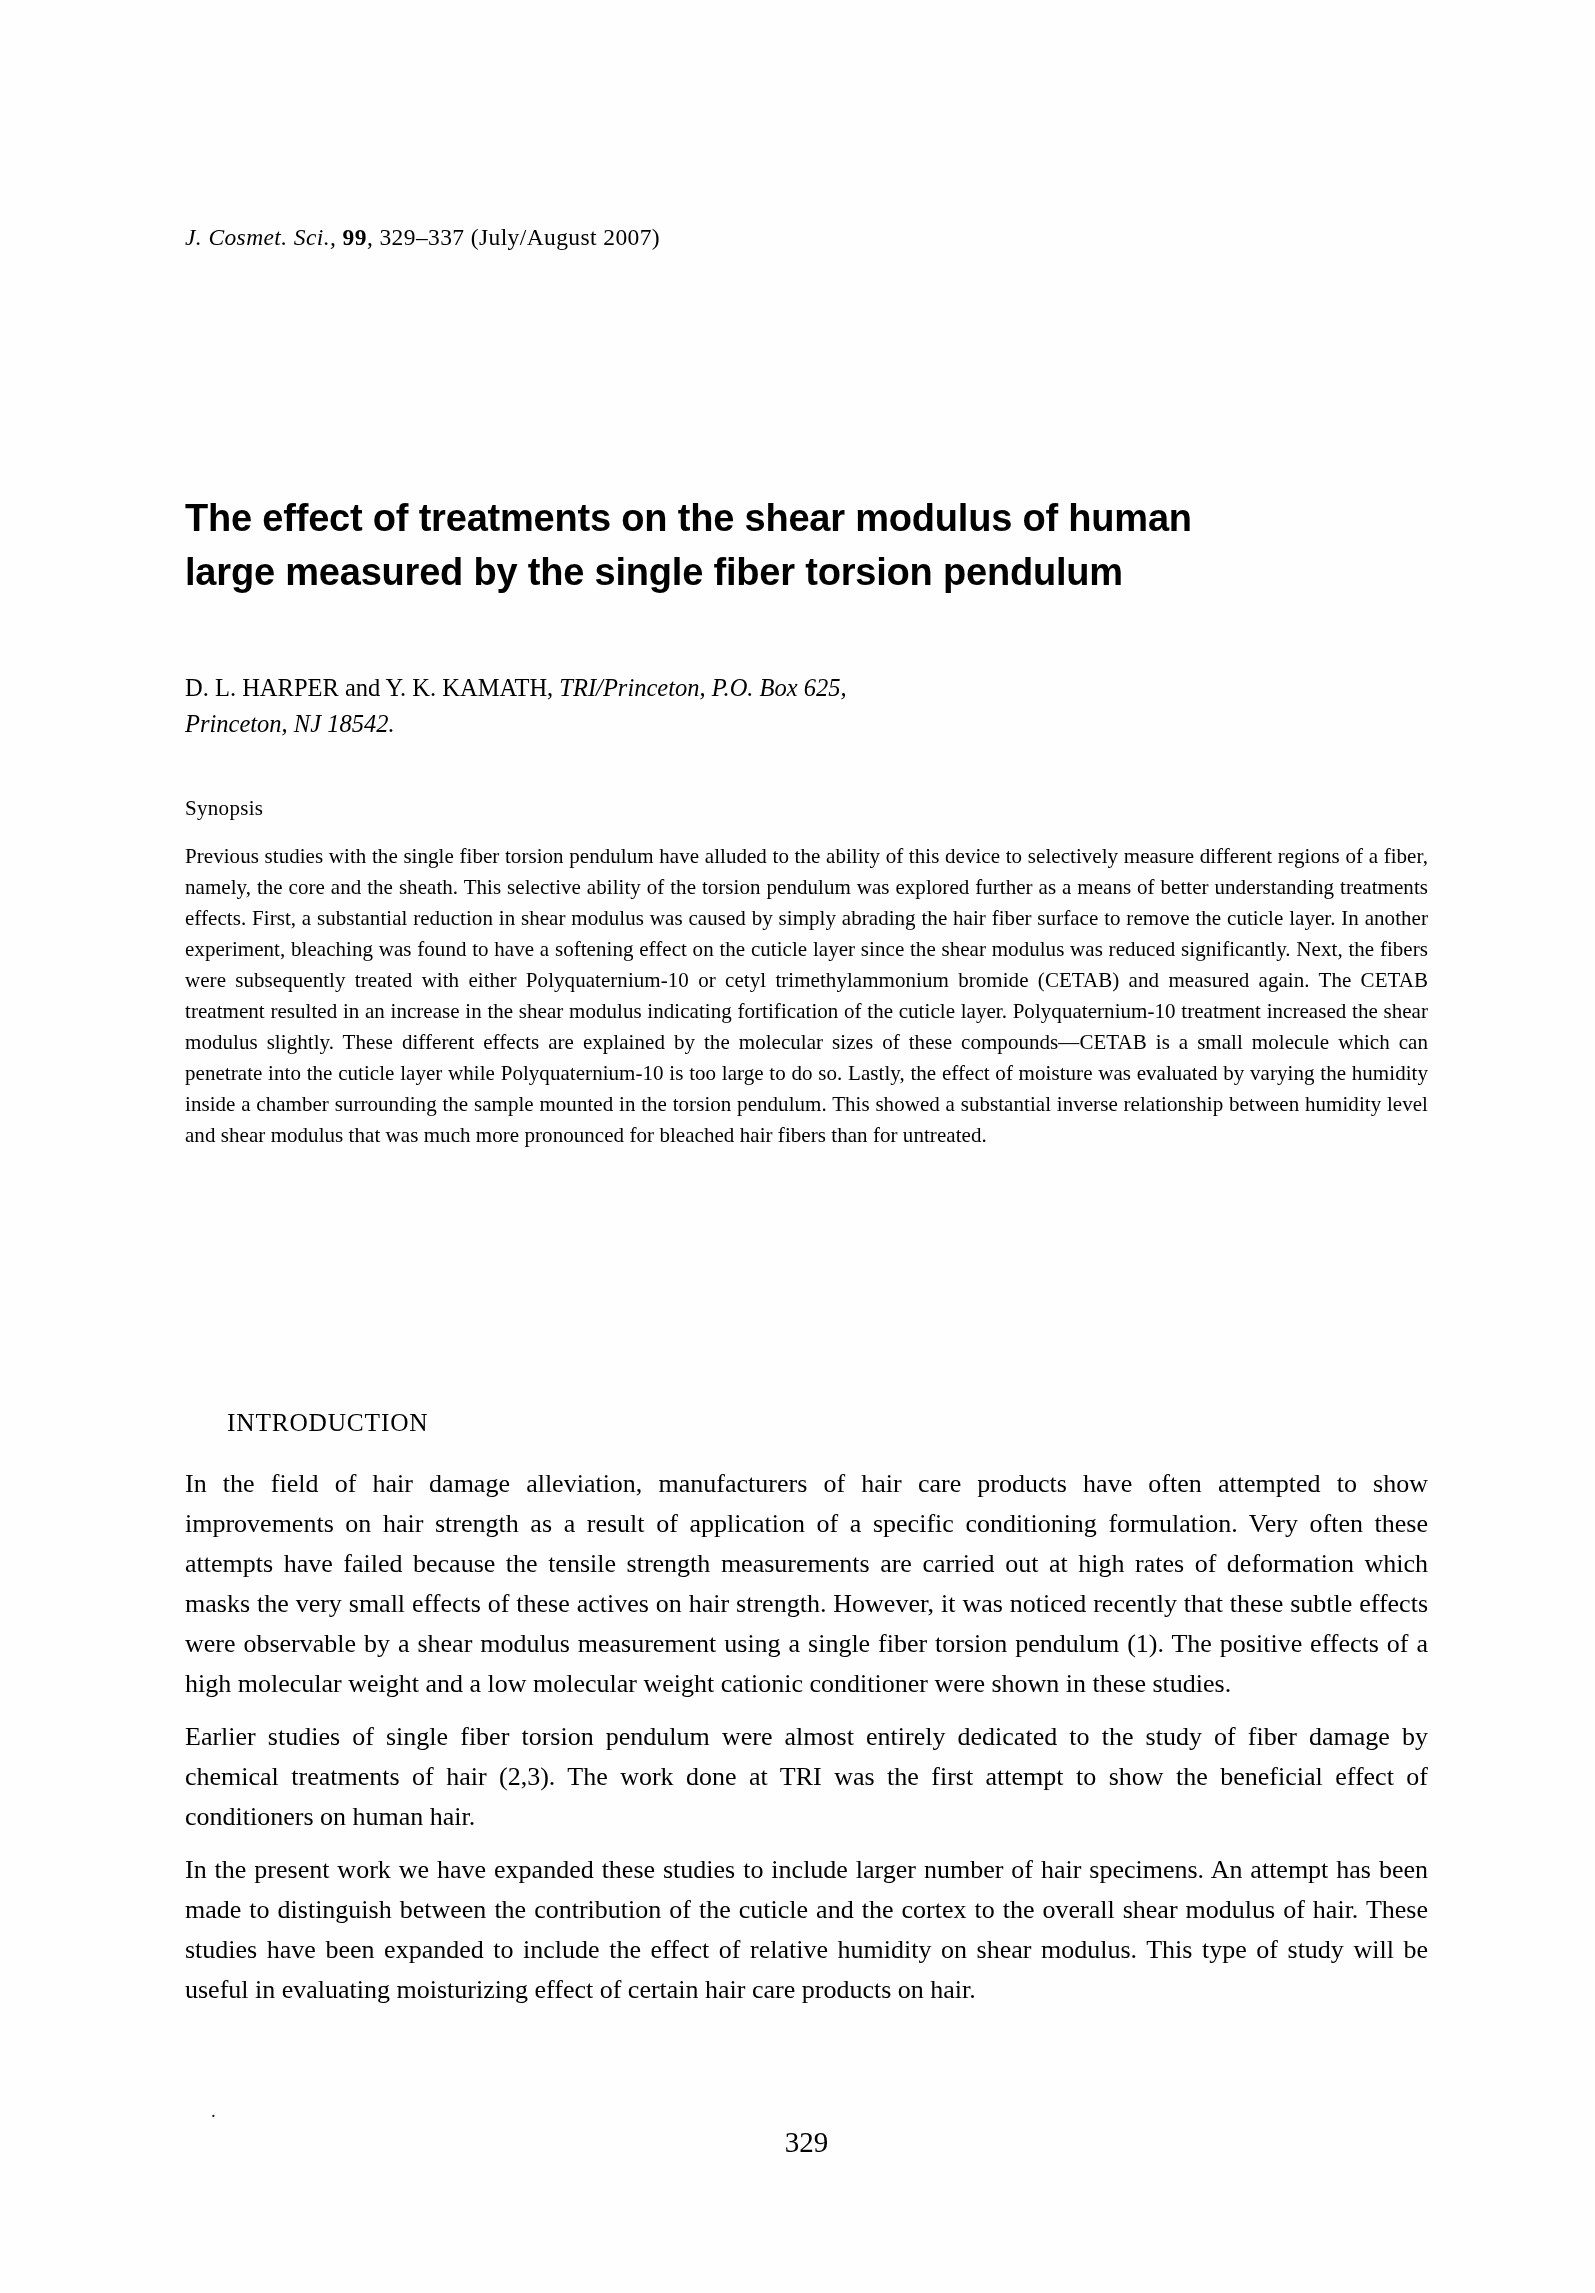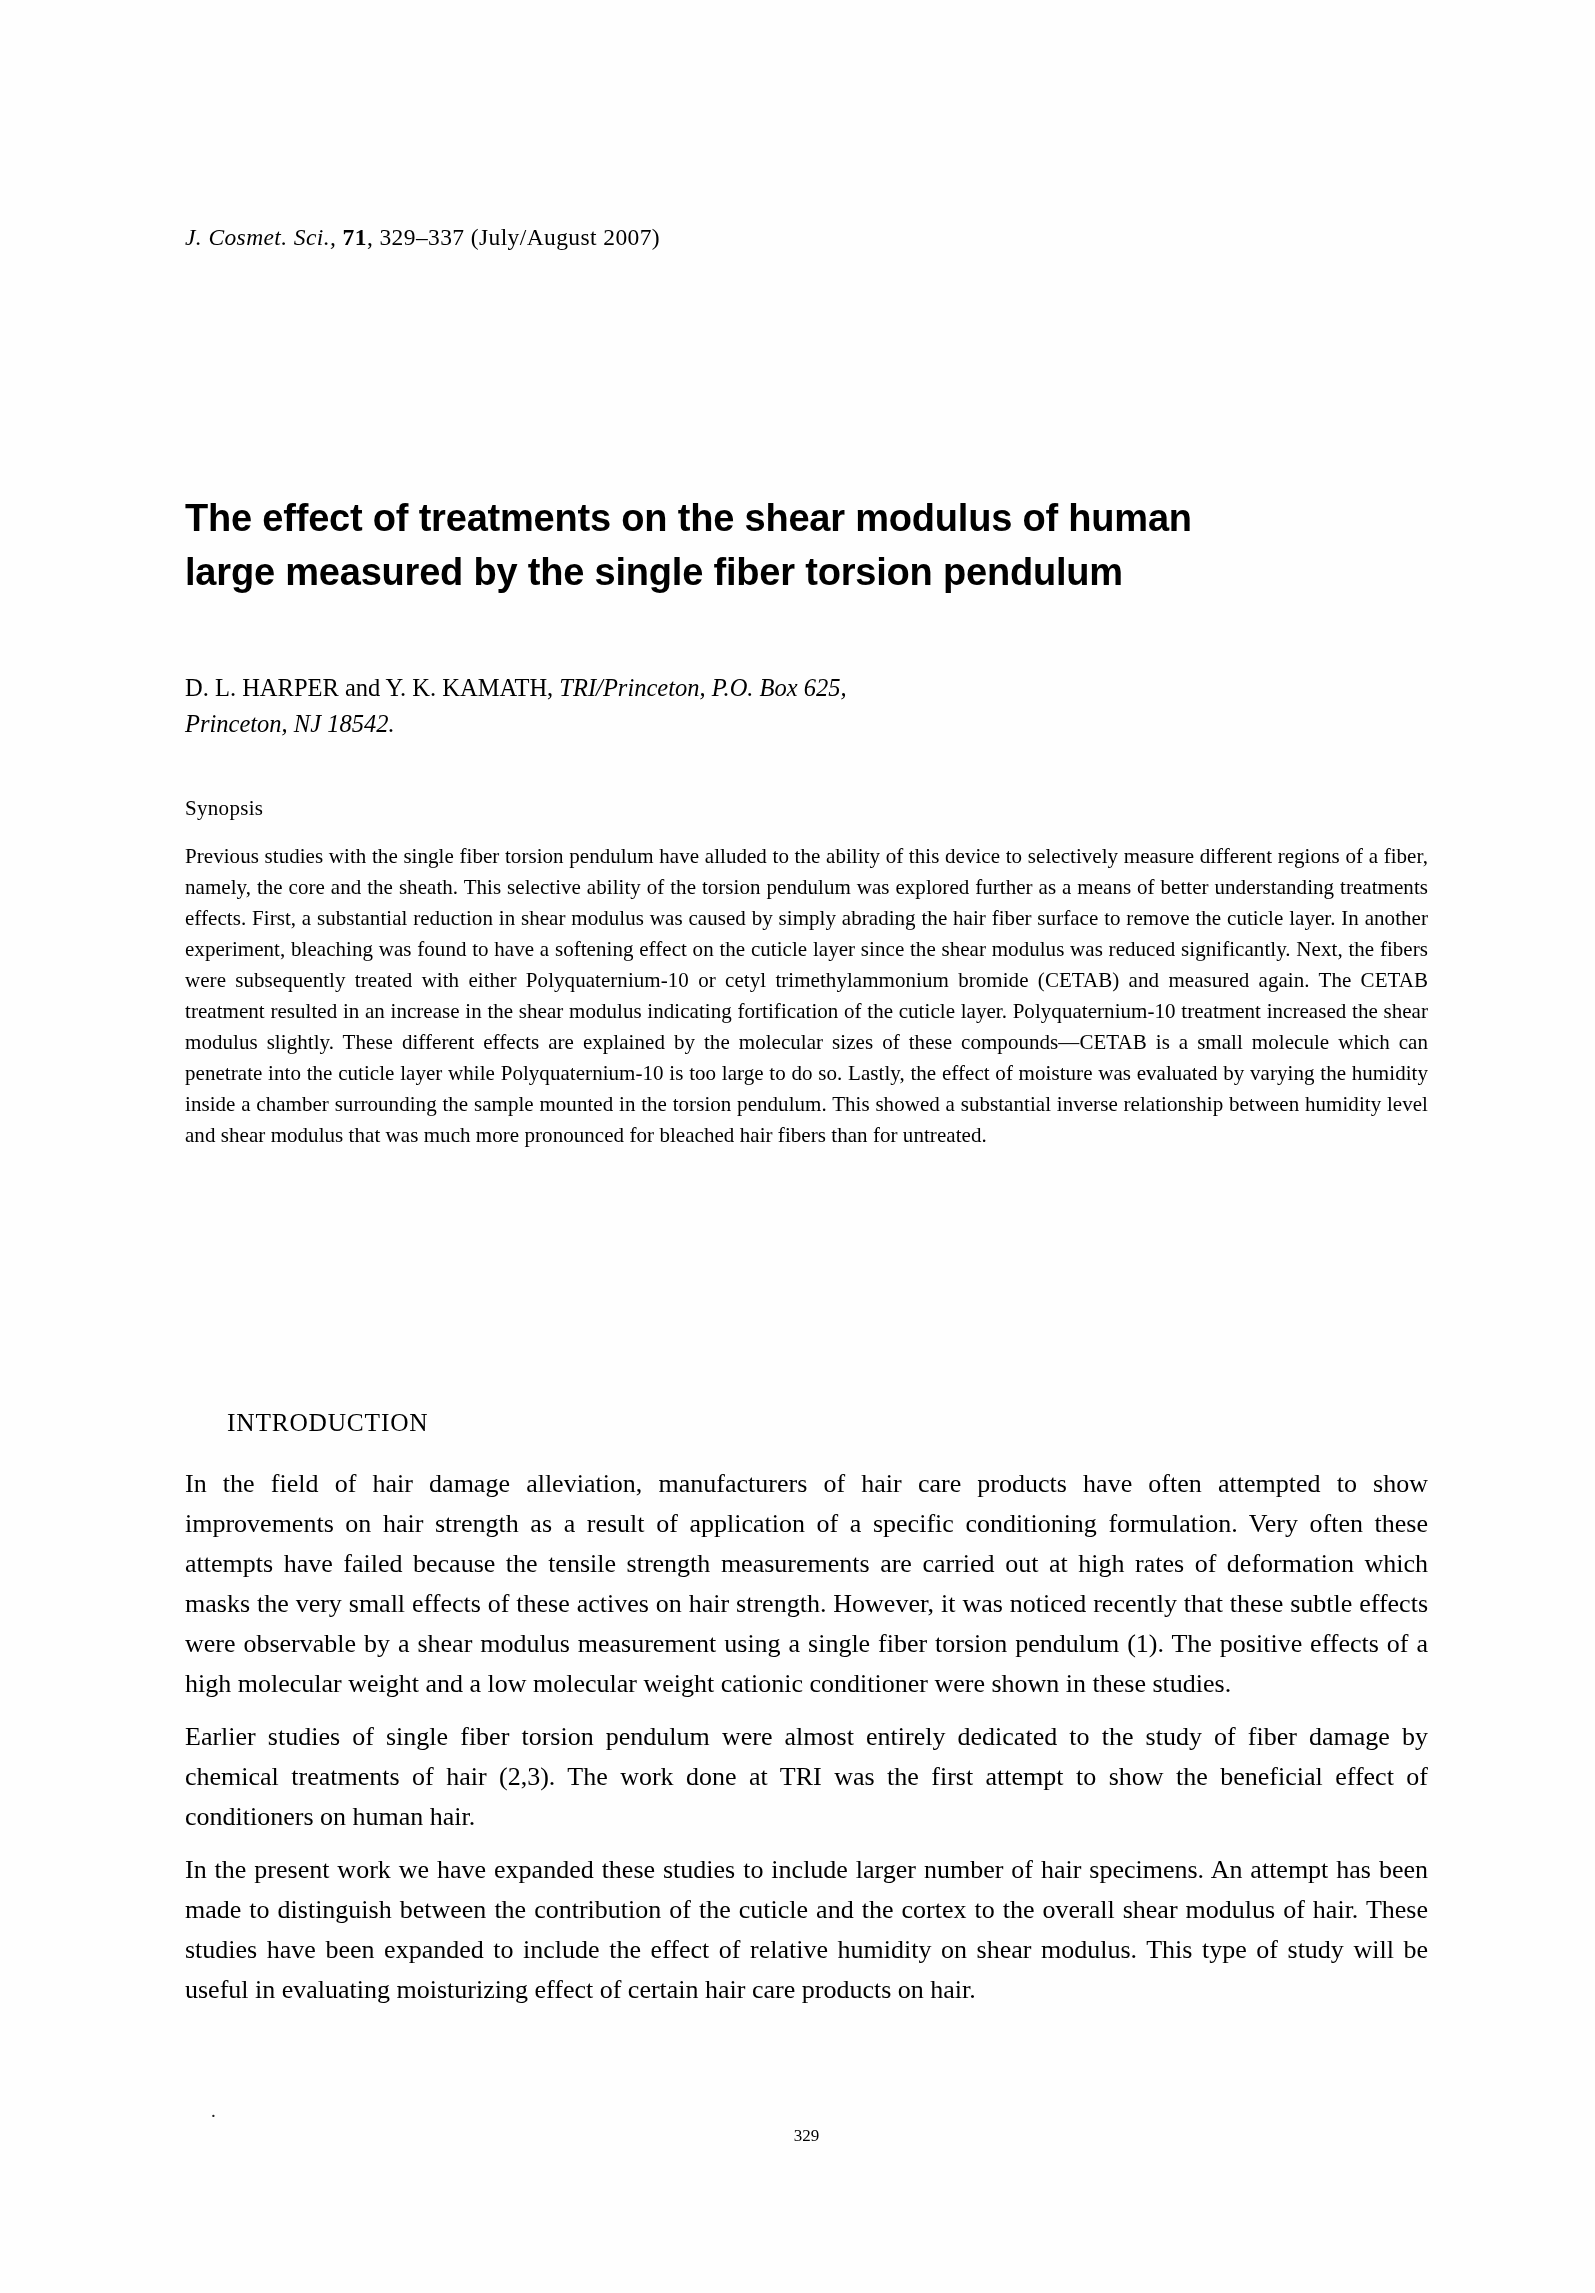--- a/index.html
+++ b/index.html
@@ -110,38 +110,38 @@
   }
   .intro p + p { margin-top: 13px; }
 
   
   .page-number {
     position: absolute;
     top: 2126px;
     left: 0;
     width: 1243px;
     text-align: center;
-    font-size: 17px;
+    font-size: 29px;
   }
   .stray-mark {
     position: absolute;
     top: 2100px;
     left: 26px;
     font-size: 19px;
     color: #222;
   }
 </style>
 </head>
 <body>
 
 <div class="page">
   <div class="content">
 
     <div class="journal-line">
-      <span class="ital">J. Cosmet. Sci.,</span><span>&nbsp;</span><span class="bold">71</span><span>, 329–337 </span><span>(July/August 2007)</span>
+      <span class="ital">J. Cosmet. Sci.,</span><span>&nbsp;</span><span class="bold">99</span><span>, 329–337 </span><span>(July/August 2007)</span>
     </div>
 
     <h1 class="title">
       <span>The effect of treatments on the shear modulus of human</span><br>
       <span>large measured by the single fiber torsion pendulum</span>
     </h1>
 
     <div class="authors">
       <span>D. L. HARPER and Y. K. KAMATH, </span><span class="ital">TRI/Princeton, P.O. Box 625,</span><br>
       <span class="ital">Princeton, NJ 18542.</span>

